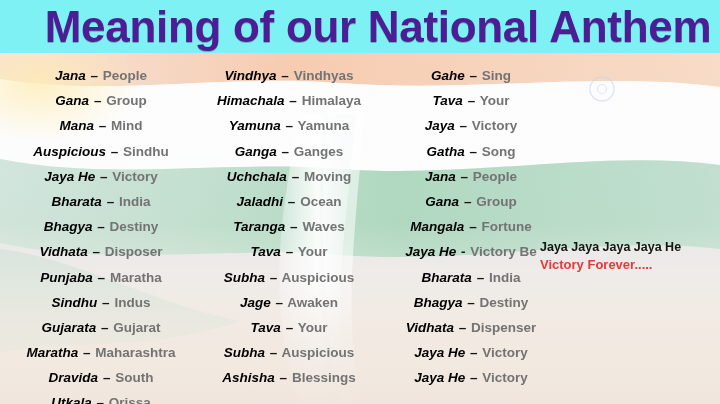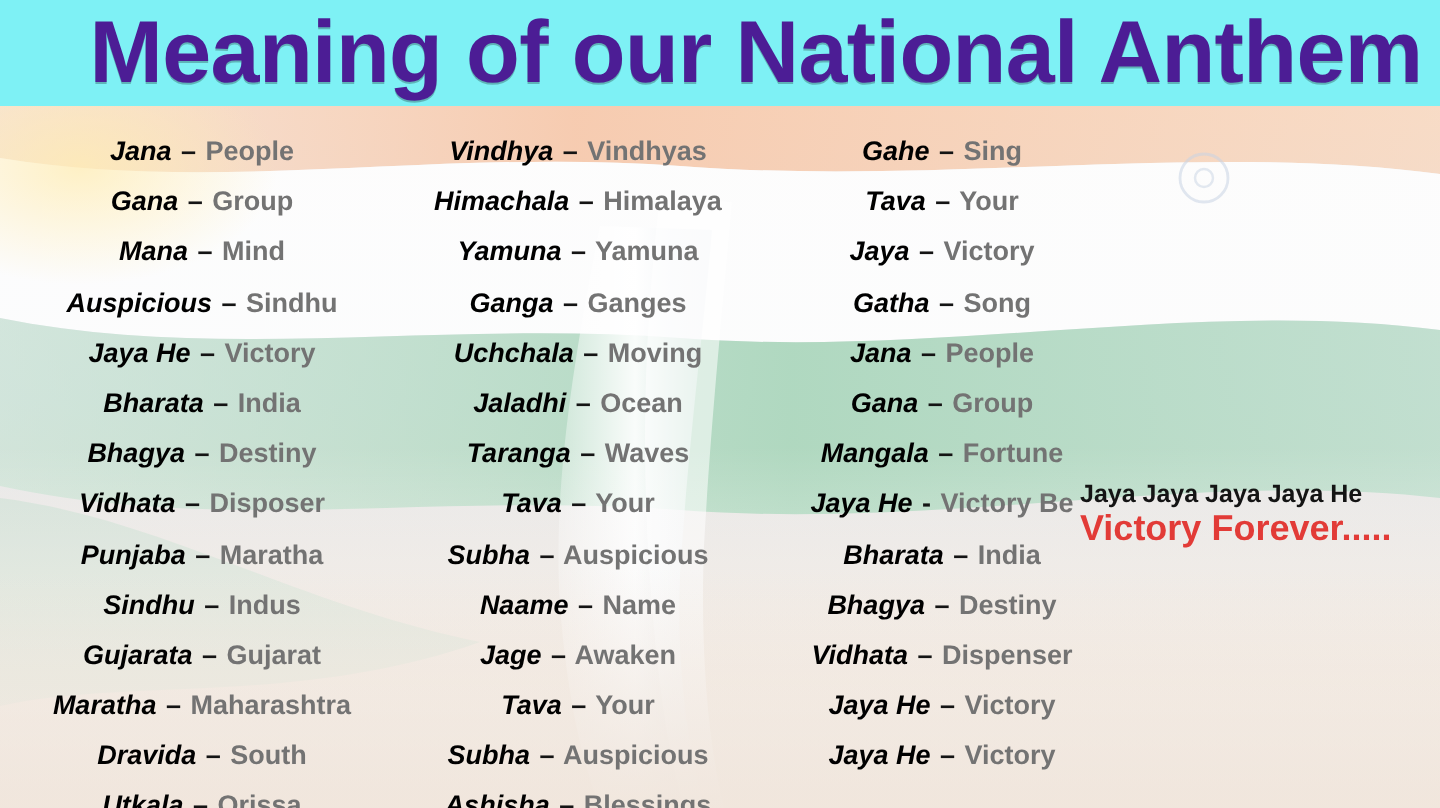--- a/index.html
+++ b/index.html
@@ -117,21 +117,21 @@
     margin-top: 26px;
   }
   .refrain-line1 {
     font-size: 12.5px;
     font-weight: bold;
     color: #141414;
     line-height: 17px;
     white-space: nowrap;
   }
   .refrain-line2 {
-    font-size: 18px;
+    font-size: 13px;
     font-weight: bold;
     color: #e23b37;
     line-height: 17px;
     white-space: nowrap;
   }
 </style>
 </head>
 <body>
 
 <div id="poster">
@@ -215,21 +215,20 @@
     <div class="col col-2">
       <div class="row"><span class="term">Vindhya</span> <span class="dash">–</span> <span class="gloss">Vindhyas</span></div>
       <div class="row"><span class="term">Himachala</span> <span class="dash">–</span> <span class="gloss">Himalaya</span></div>
       <div class="row"><span class="term">Yamuna</span> <span class="dash">–</span> <span class="gloss">Yamuna</span></div>
       <div class="row"><span class="term">Ganga</span> <span class="dash">–</span> <span class="gloss">Ganges</span></div>
       <div class="row"><span class="term">Uchchala</span> <span class="dash">–</span> <span class="gloss">Moving</span></div>
       <div class="row"><span class="term">Jaladhi</span> <span class="dash">–</span> <span class="gloss">Ocean</span></div>
       <div class="row"><span class="term">Taranga</span> <span class="dash">–</span> <span class="gloss">Waves</span></div>
       <div class="row"><span class="term">Tava</span> <span class="dash">–</span> <span class="gloss">Your</span></div>
       <div class="row"><span class="term">Subha</span> <span class="dash">–</span> <span class="gloss">Auspicious</span></div>
-      <div class="row"><span class="term">Naame</span> <span class="dash">–</span> <span class="gloss">Name</span></div>
       <div class="row"><span class="term">Jage</span> <span class="dash">–</span> <span class="gloss">Awaken</span></div>
       <div class="row"><span class="term">Tava</span> <span class="dash">–</span> <span class="gloss">Your</span></div>
       <div class="row"><span class="term">Subha</span> <span class="dash">–</span> <span class="gloss">Auspicious</span></div>
       <div class="row"><span class="term">Ashisha</span> <span class="dash">–</span> <span class="gloss">Blessings</span></div>
 
     </div>
 
     <div class="col col-3">
       <div class="row"><span class="term">Gahe</span> <span class="dash">–</span> <span class="gloss">Sing</span></div>
       <div class="row"><span class="term">Tava</span> <span class="dash">–</span> <span class="gloss">Your</span></div>

